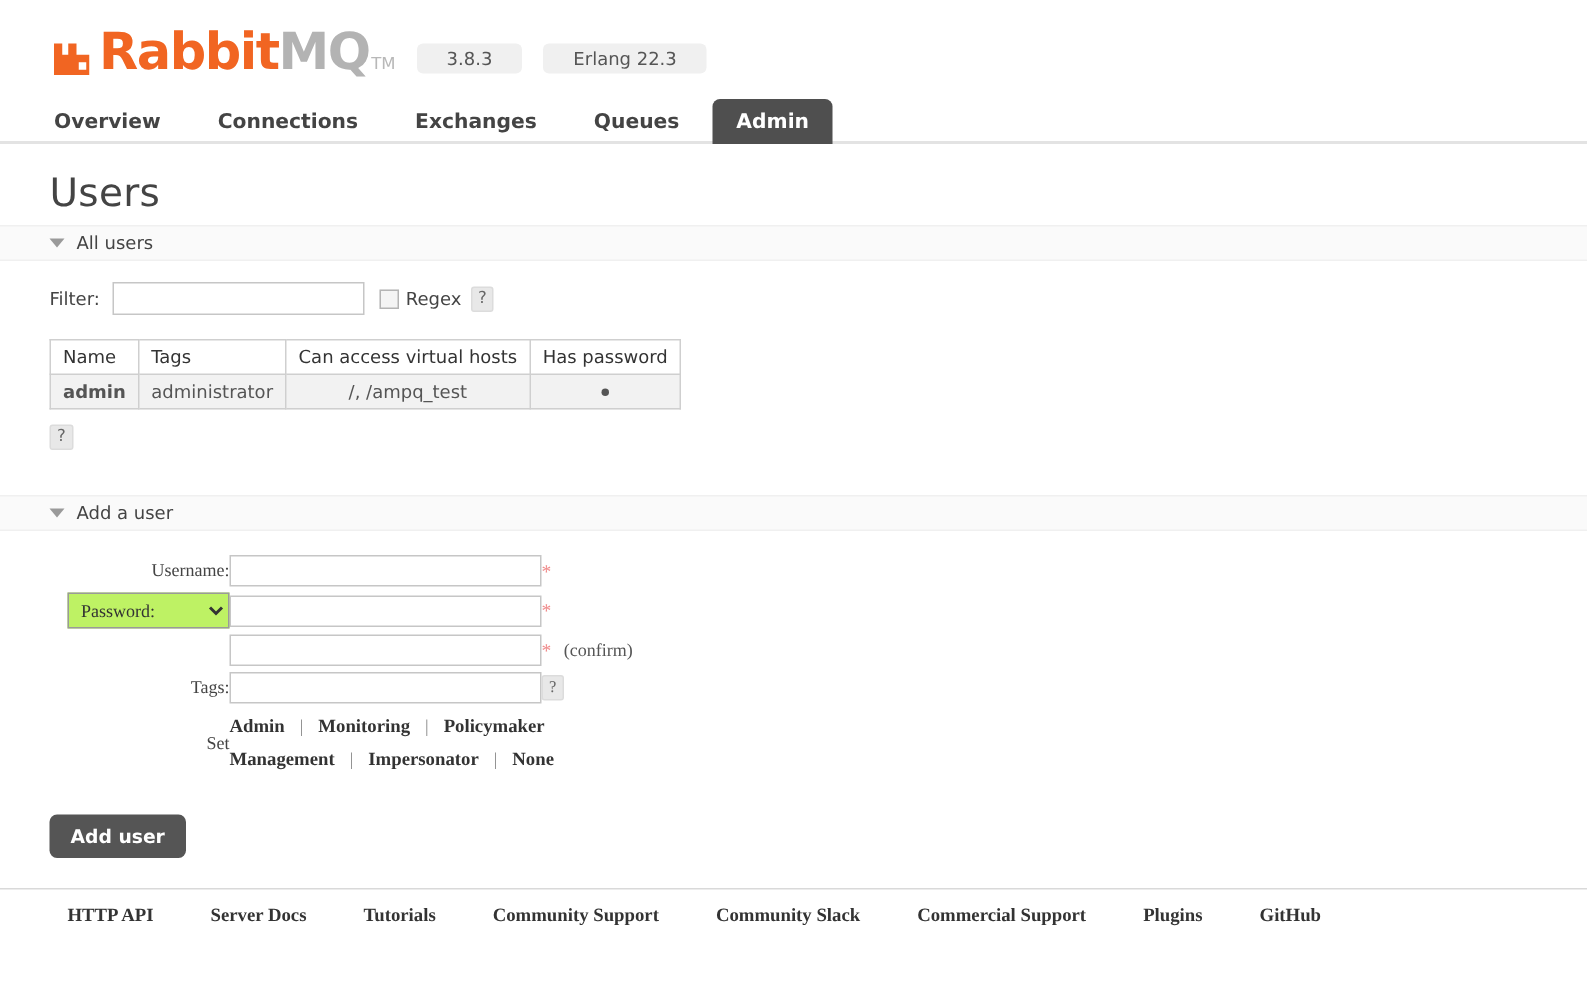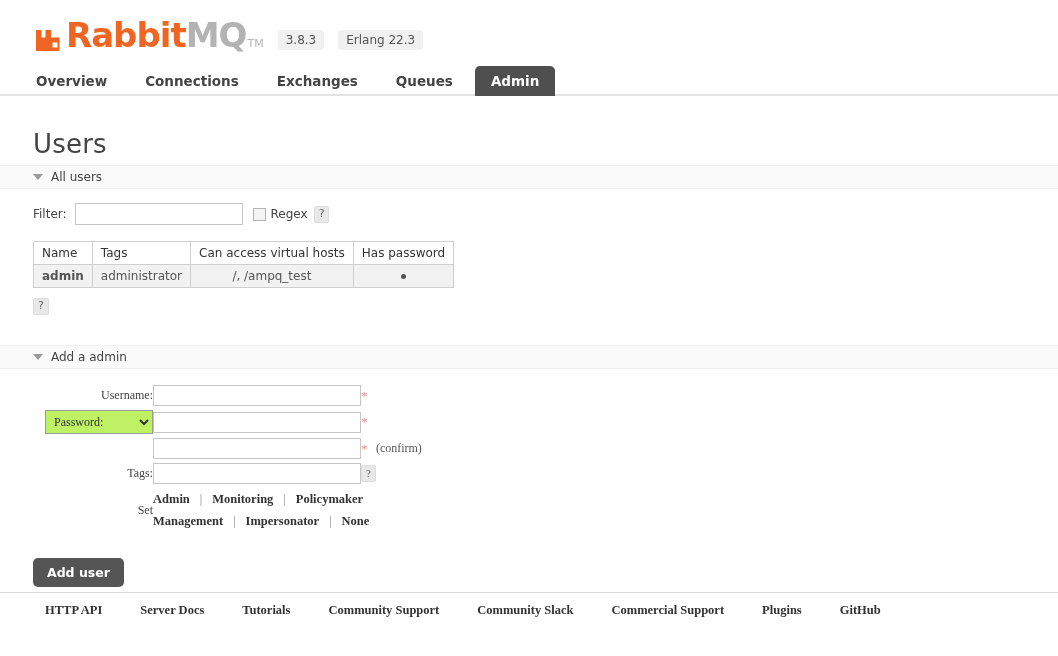--- a/index.html
+++ b/index.html
@@ -48,21 +48,21 @@
     font-weight: normal;
     letter-spacing: 0;
     vertical-align: baseline;
     margin-left: 1px;
   }
   .badge {
     display: inline-block;
     background: #f0f0f0;
     color: #555555;
     border-radius: 4px;
-    padding: 3px 8px;
+    padding: 3px 20px;
     font-size: 12px;
     margin-left: 14px;
     line-height: 14px;
     white-space: nowrap;
   }
 
   
   #nav {
     position: relative;
     padding-left: 20px;
@@ -96,21 +96,21 @@
   }
 
   
   #main {
     padding: 0 0 0 33px;
   }
   h1.page-title {
     font-size: 26px;
     font-weight: normal;
     color: #444444;
-    margin: 33px 0 6px 0;
+    margin: 18px 0 6px 0;
     letter-spacing: 0.2px;
   }
 
   .section-head {
     background: #fafafa;
     border-top: 1px solid #f0f0f0;
     border-bottom: 1px solid #f0f0f0;
     margin-left: -33px;
     padding: 4px 0 4px 33px;
     font-weight: normal;
@@ -380,21 +380,21 @@
     </tbody>
   </table>
 
   <div class="below-table-help">
     <span class="help">?</span>
   </div>
 
   <div id="add-user-section">
     <div class="section-head">
       <span class="caret"></span>
-      <span>Add a admin</span>
+      <span>Add a user</span>
     </div>
 
     <table class="form">
       <tbody>
           <tr>
         <td class="form-label">Username:</td>
         <td>
           <input class="text-input" type="text" value="" style="">
         </td>
         <td class="mandatory">*</td>

